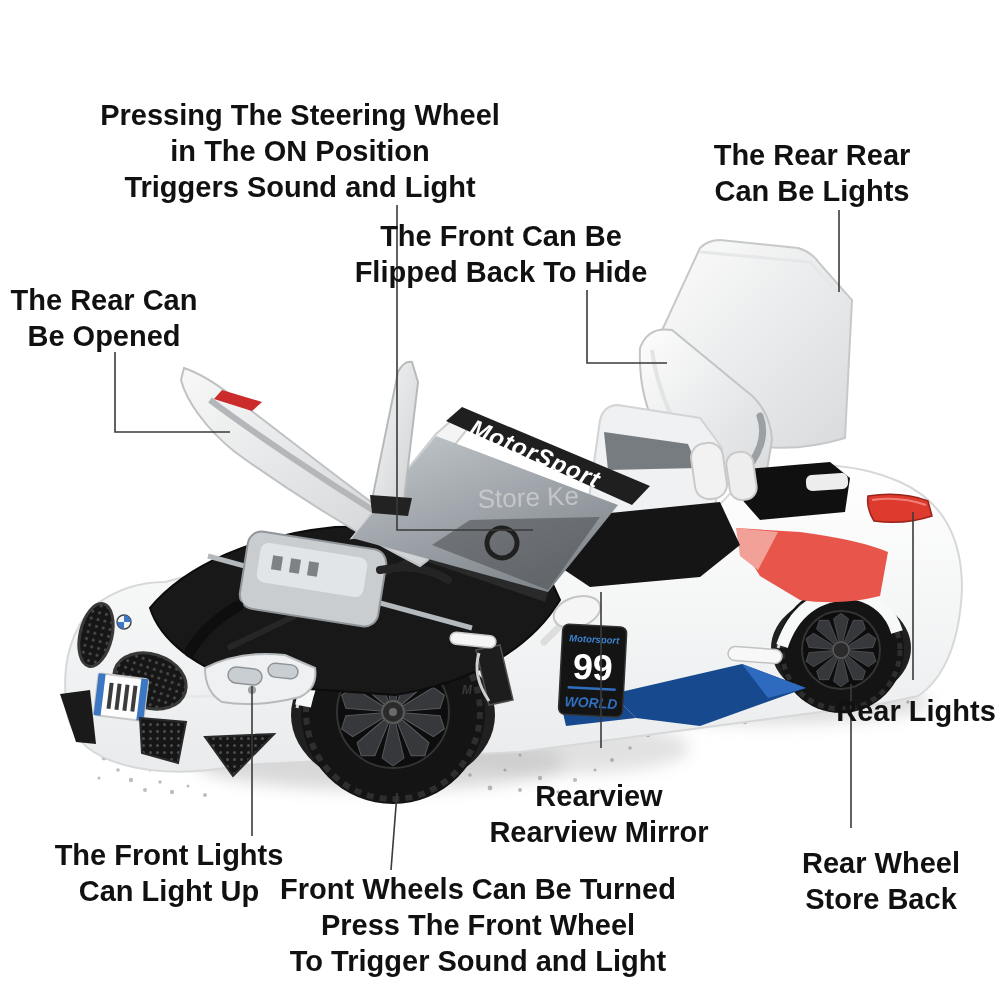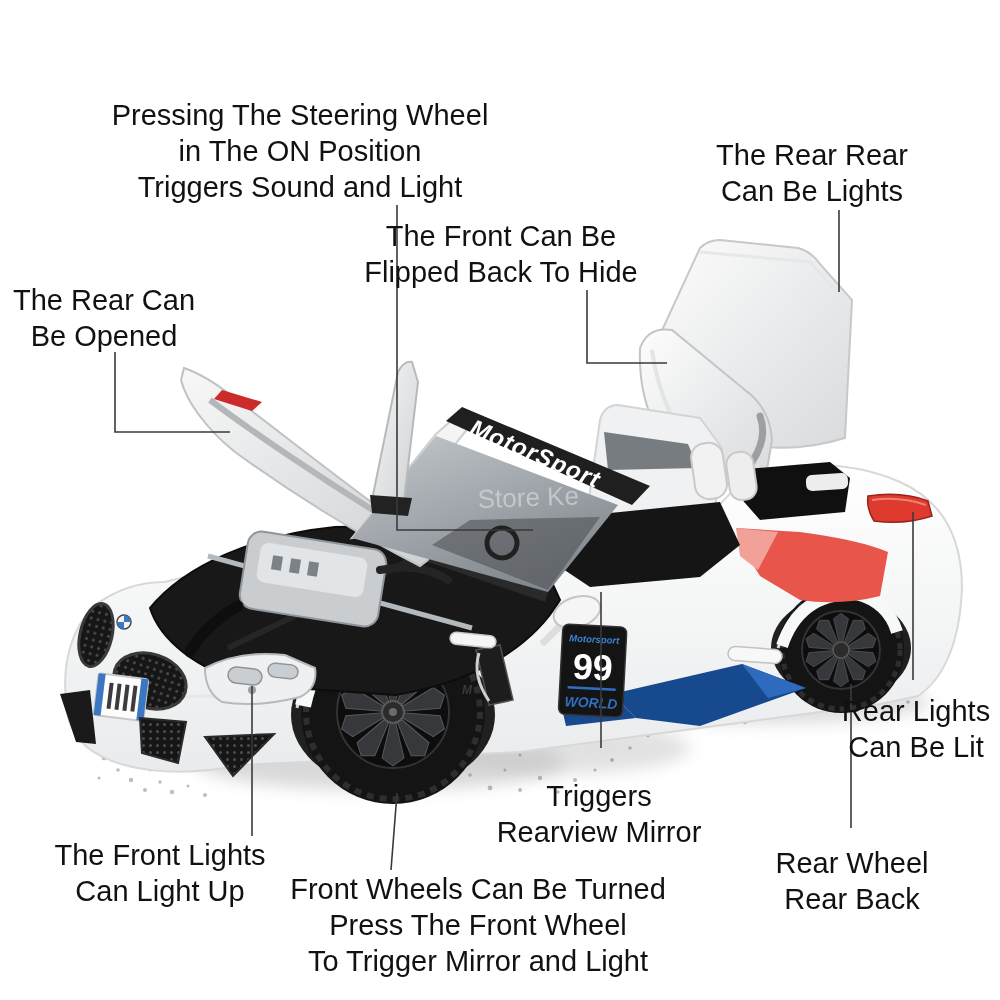--- a/index.html
+++ b/index.html
@@ -2,21 +2,21 @@
 <html><head>
 <meta charset="utf-8">
 <style>
   html,body{margin:0;padding:0;background:#fff;}
   .stage{position:relative;width:1000px;height:1000px;background:#ffffff;overflow:hidden;
          font-family:"Liberation Sans", sans-serif;}
   .car-svg,.lines-svg{position:absolute;left:0;top:0;width:1000px;height:1000px;}
   .lines-svg{pointer-events:none;}
   .callout{position:absolute;transform:translateX(-50%);text-align:center;
            color:#111;font-size:29px;line-height:1.24;white-space:nowrap;}
-  .callout span{display:block;}
+  .callout span{display:block;font-weight:bold;}
 </style>
 </head>
 <body>
 
 <div class="stage">
 
   <svg class="car-svg" viewBox="0 0 1000 1000">
     <defs>
       <linearGradient id="panelGrad" x1="0" y1="0" x2="1" y2="1">
         <stop offset="0" stop-color="#fdfdfd"></stop>
@@ -297,37 +297,36 @@
     <span>Flipped Back To Hide</span>
   </div>
 
   <div class="callout" style="left:104px;top:283px">
     <span>The Rear Can</span>
     <span>Be Opened</span>
   </div>
 
   <div class="callout" style="left:916px;top:694px">
     <span>Rear Lights</span>
-    <span>Can Be Lit</span>
   </div>
 
   <div class="callout" style="left:599px;top:779px">
-    <span>Triggers</span>
+    <span>Rearview</span>
     <span>Rearview Mirror</span>
   </div>
 
-  <div class="callout" style="left:160px;top:838px">
+  <div class="callout" style="left:169px;top:838px">
     <span>The Front Lights</span>
     <span>Can Light Up</span>
   </div>
 
   <div class="callout" style="left:478px;top:872px">
     <span>Front Wheels Can Be Turned</span>
     <span>Press The Front Wheel</span>
-    <span>To Trigger Mirror and Light</span>
-  </div>
-
-  <div class="callout" style="left:852px;top:846px">
+    <span>To Trigger Sound and Light</span>
+  </div>
+
+  <div class="callout" style="left:881px;top:846px">
     <span>Rear Wheel</span>
-    <span>Rear Back</span>
+    <span>Store Back</span>
   </div>
 
 </div>
 
 </body></html>

